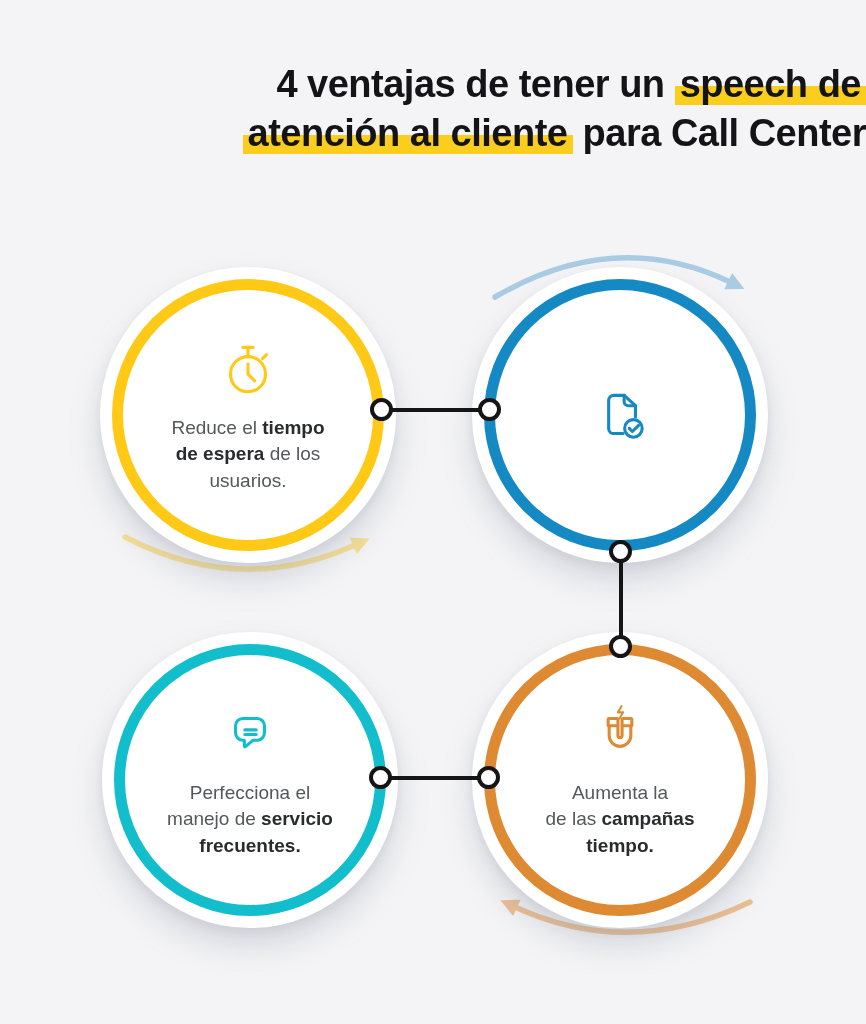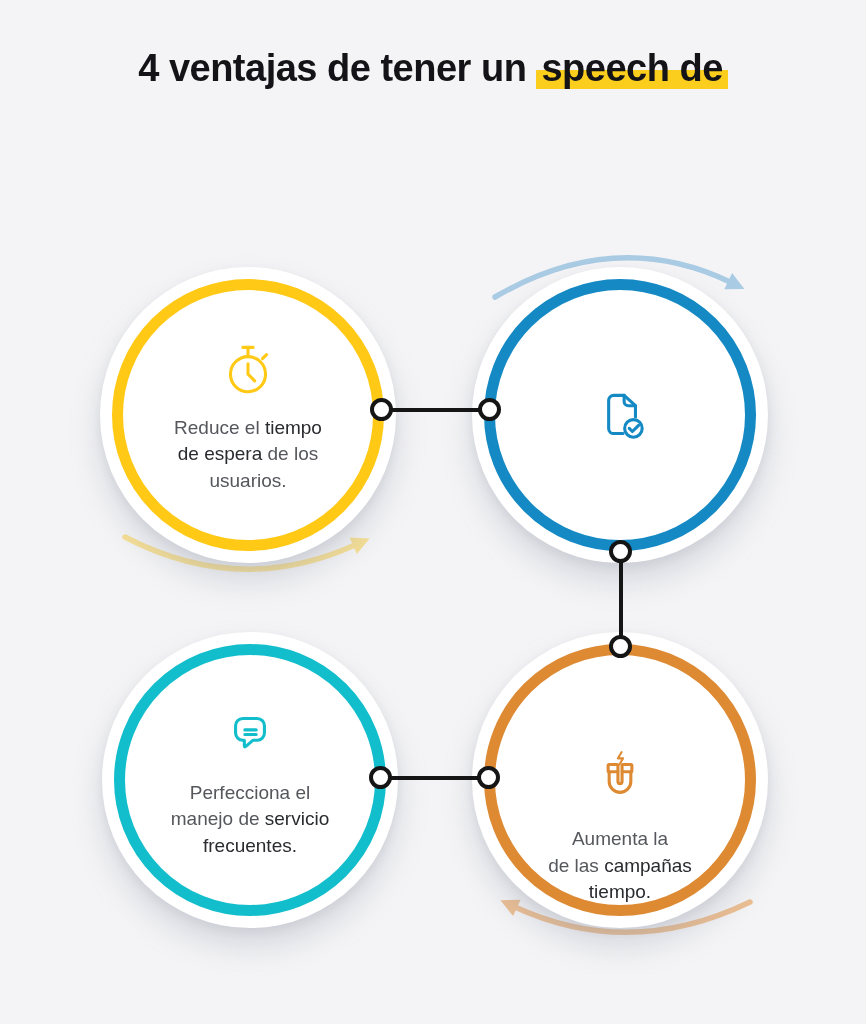--- a/index.html
+++ b/index.html
@@ -9,22 +9,22 @@
     position: relative;
     width: 866px;
     height: 1024px;
     overflow: hidden;
     background: var(--bg);
   }
 
   
   .title {
     position: absolute;
-    left: 0; right: 0; top: 44px;
-    text-align: center;
+    left: 0; right: 0; top: 60px;
+    text-align: right;
     font-weight: 700;
     font-size: 38px;
     line-height: 1.3;
     letter-spacing: -0.5px;
     color: var(--title);
   }
   .hl {
     background-image: linear-gradient(to bottom, transparent 55%, var(--hl) 55%);
     padding: 0 5px;
   }
@@ -54,21 +54,21 @@
     gap: 13px;
     background: #fff;
   }
   .icon svg { display: block; width: 66px; height: 66px; }
   .txt {
     font-size: 19px;
     line-height: 1.38;
     text-align: center;
     color: var(--tc);
   }
-  .txt .b { font-weight: 400; color: var(--tcb); }
+  .txt .b { font-weight: 700; color: var(--tcb); }
 
   
   .cline { position: absolute; background: var(--cn); z-index: 2; }
   .l-top    { left: 382px; top: 408px; width: 108px; height: 4px; }
   .l-right  { left: 619px; top: 552px; width: 4px;  height: 95px; }
   .l-bottom { left: 381px; top: 776px; width: 108px; height: 4px; }
 
   .node {
     position: absolute;
     width: 15px; height: 15px;
@@ -91,20 +91,21 @@
   .a-orange { left: 498px; top: 880px; }
   .arrow svg { display: block; }
 </style>
 </head>
 <body>
 
 <div class="stage" style="--bg: #F4F4F6; --title: #141418; --hl: #FBCD1C; --tc: #55575C; --tcb: #2A2B2F; --cn: #151515;">
 
   <div class="title">
     <div class="t-line"><span>4 ventajas de tener un </span><span class="hl">speech de</span></div>
+    <div class="t-line"><span class="hl">atención al cliente</span><span> para Call Center</span></div>
   </div>
 
   <div class="arrow a-blue" style="color: rgb(169, 203, 227);">
     <svg width="300" height="92" viewBox="0 0 300 92" fill="none">
       <path d="M15 77 Q135 7 250 62" stroke="currentColor" stroke-width="5.5" stroke-linecap="round"></path>
       <path d="M-2 -9 L16 0 L-2 9 Z" fill="currentColor" transform="translate(250,62) rotate(25.6)"></path>
     </svg>
   </div>
 
   <div class="arrow a-yellow" style="color: rgb(246, 223, 148);">
@@ -163,21 +164,21 @@
       </div>
       <div class="txt">
         <div class="ln"><span>Perfecciona el</span></div>
         <div class="ln"><span>manejo de </span><span class="b">servicio</span></div>
         <div class="ln"><span class="b">frecuentes.</span></div>
       </div>
     </div>
   </div>
 
   <div class="card c3">
-    <div class="ring" style="border-color: rgb(221, 138, 51); justify-content: flex-end;">
+    <div class="ring" style="border-color: rgb(221, 138, 51);">
       <div class="icon" style="color: rgb(221, 138, 51);">
         <svg viewBox="0 0 64 64" fill="none" stroke="currentColor" stroke-width="3" stroke-linecap="round" stroke-linejoin="round">
           <rect x="20.5" y="17" width="9.5" height="7" rx="1"></rect>
           <rect x="34" y="17" width="9.5" height="7" rx="1"></rect>
           <path d="M21.5 24 v9.5 a10.5 10.5 0 0 0 21 0 V24"></path>
           <path d="M30 24 v9.5 a2 2 0 0 0 4 0 V24"></path>
           <path d="M33.5 5 l-3.5 6 h5 l-3.5 6" stroke-width="2"></path>
         </svg>
       </div>
       <div class="txt">

